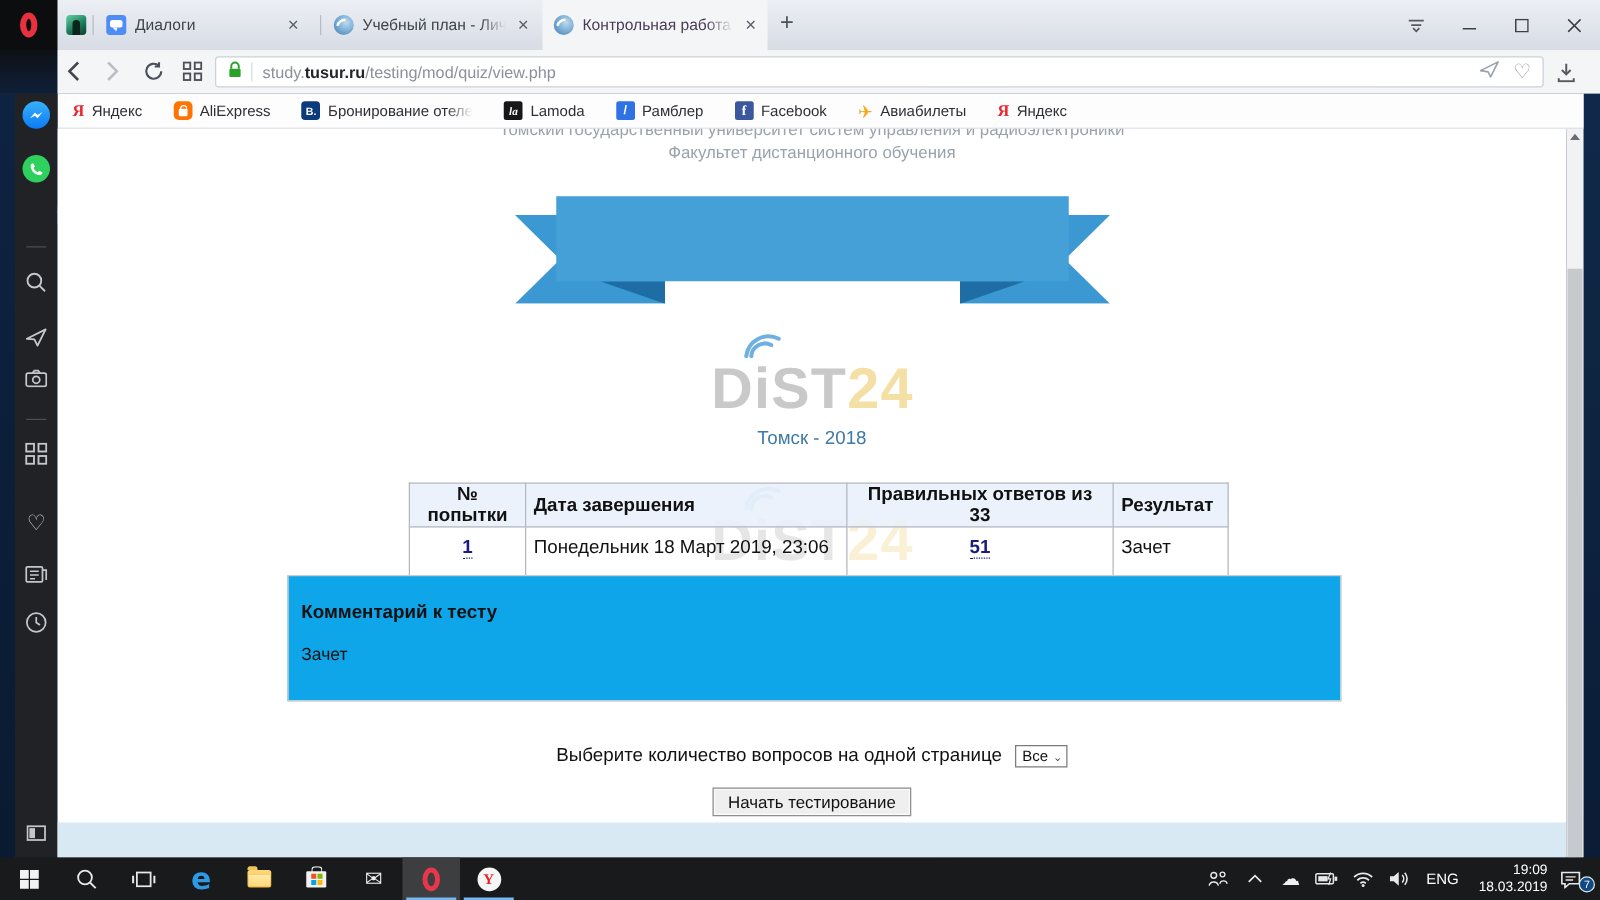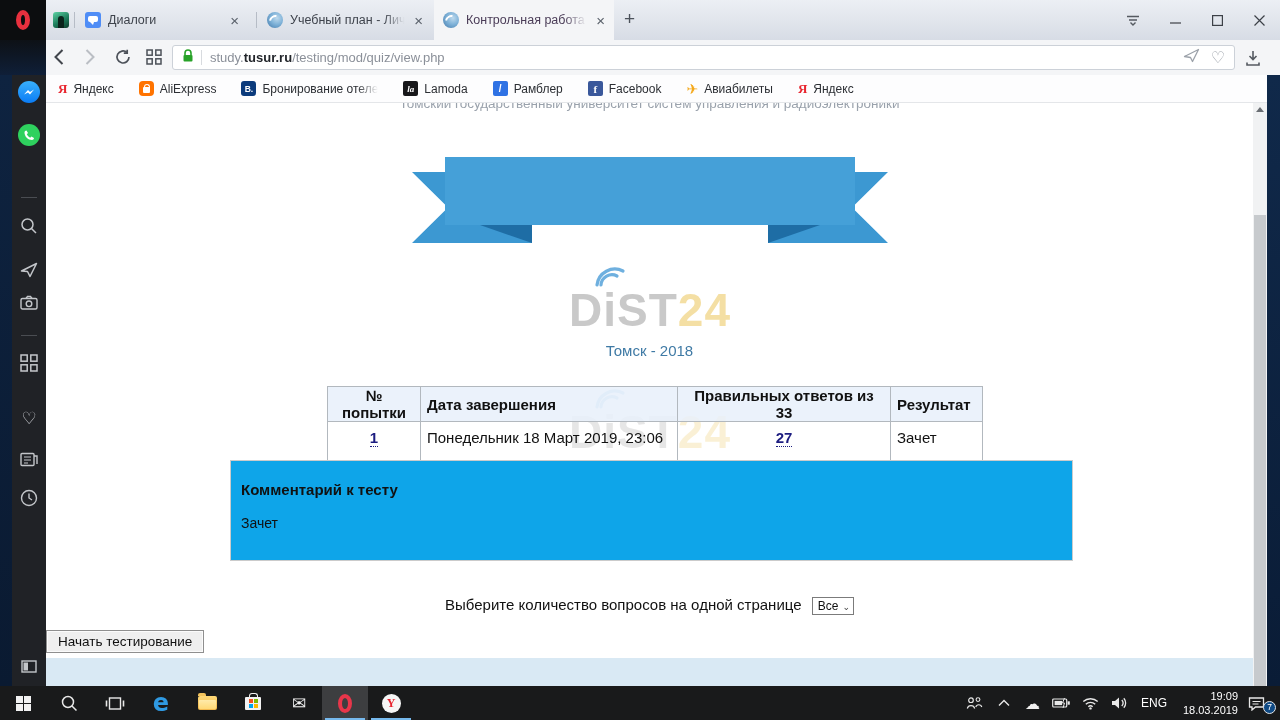--- a/index.html
+++ b/index.html
@@ -102,21 +102,21 @@
 .tc{text-align:center;} .tl{text-align:left;}
 .att{color:#1c1c80;font-weight:bold;text-decoration:none;border-bottom:1px dotted #1c1c80;cursor:pointer;}
 
 .comment{position:absolute;left:184px;top:357px;width:843px;height:101px;border:1px solid #cbcbcb;z-index:2;background:#0ea5e9;}
 .comment h3{margin:20px 0 0 10px;font-size:15px;color:#111;}
 .comment p{margin:17px 0 0 10px;font-size:14px;color:#111;}
 
 .perpage{position:absolute;top:493px;width:100%;text-align:center;font-size:15px;color:#111;z-index:2;}
 .sel{display:inline-block;border:1px solid #7b7b7b;background:#fff;font-size:12px;padding:1px 3px 1px 5px;margin-left:6px;color:#111;cursor:pointer;}
 .sel .car{font-size:9px;color:#444;margin-left:4px;}
-.startrow{position:absolute;top:527px;width:100%;text-align:left;z-index:2;}
+.startrow{position:absolute;top:527px;width:100%;text-align:center;z-index:2;}
 .startbtn{display:inline-block;font-size:13.5px;color:#111;background:#efefef;border:1px solid #8f8f8f;
 box-shadow:inset 0 0 0 1px #fbfbfb;padding:3px 11px;cursor:pointer;}
 .pagefoot{position:absolute;left:0;bottom:0;width:100%;height:28px;background:#d9e9f4;}
 
 
 .scrollbar{position:absolute;left:1253px;top:103px;width:14px;height:583px;background:#f1f2f3;}
 .sb-up{position:absolute;top:4px;left:3px;width:0;height:0;border-left:4px solid transparent;border-right:4px solid transparent;border-bottom:5px solid #6a6e73;}
 .sb-thumb{position:absolute;left:1px;top:112px;width:12px;height:471px;background:#c7cacd;}
 .right-edge{position:absolute;left:1267px;top:75px;width:13px;height:611px;background:linear-gradient(180deg,#10294a,#0a1c36);}
 
@@ -358,20 +358,21 @@
   <div class="rail-item" style="top:585px;">
     <svg width="16" height="13">
         <rect x="1" y="1" width="14" height="11" stroke="#c3c6ca" fill="none" stroke-width="1.4"></rect>
         <rect x="2.5" y="2.5" width="4.5" height="8" fill="#c3c6ca"></rect>
       </svg>
   </div>
 </div>
 
 <div class="page">
   <div class="uni" id="uni1">Томский государственный университет систем управления и радиоэлектроники</div>
+  <div class="uni" id="uni2">Факультет дистанционного обучения</div>
 
   <div class="ribbon">
     <div class="tail l"></div>
     <div class="tail r"></div>
     <div class="band"></div>
     <div class="fold l"></div>
     <div class="fold r"></div>
   </div>
 
   <div class="dist" id="logo">
@@ -396,21 +397,21 @@
         <th class="w1 tc">№ попытки</th>
         <th class="w2 tl">Дата завершения</th>
         <th class="w3 tc">Правильных ответов из 33</th>
         <th class="w4 tl">Результат</th>
       </tr>
     </thead>
     <tbody>
       <tr>
         <td class="tc"><a class="att">1</a></td>
         <td class="tl">Понедельник 18 Март 2019, 23:06</td>
-        <td class="tc"><a class="att">27</a></td>
+        <td class="tc"><a class="att">51</a></td>
         <td class="tl">Зачет</td>
       </tr>
     </tbody>
   </table>
 
   <div class="comment">
     <h3>Комментарий к тесту</h3>
     <p>Зачет</p>
   </div>
 

